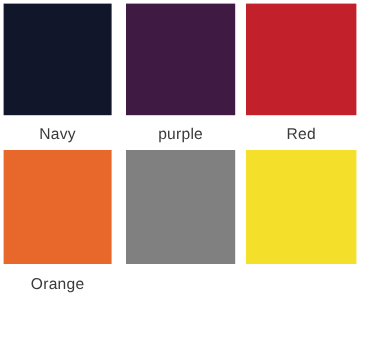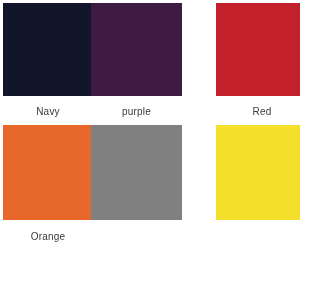--- a/index.html
+++ b/index.html
@@ -27,31 +27,31 @@
   }
   .swatch-chip {
     display: block;
     border: 0;
   }
   .swatch-label {
     display: block;
     width: 100%;
     text-align: center;
     font-family: "Liberation Sans", "DejaVu Sans", sans-serif;
-    font-size: 10px;
+    font-size: 13px;
     line-height: 11px;
     color: #3a3a3a;
     letter-spacing: 0.2px;
     white-space: nowrap;
   }
 
   
   .col-0 { left: 3px;   width: 90px; }
-  .col-1 { left: 91px; width: 91px; }
-  .col-2 { left: 216px; width: 92px; }
+  .col-1 { left: 105px; width: 91px; }
+  .col-2 { left: 205px; width: 92px; }
 
   
   .row-0 { top: 3px; }
   .row-1 { top: 125px; }
 
   .row-0 .swatch-chip { width: 100%; height: 93px; }
   .row-1 .swatch-chip { width: 100%; height: 95px; }
 
   .row-0 .swatch-label { margin-top: 10px; }
   .row-1 .swatch-label { margin-top: 11px; }

